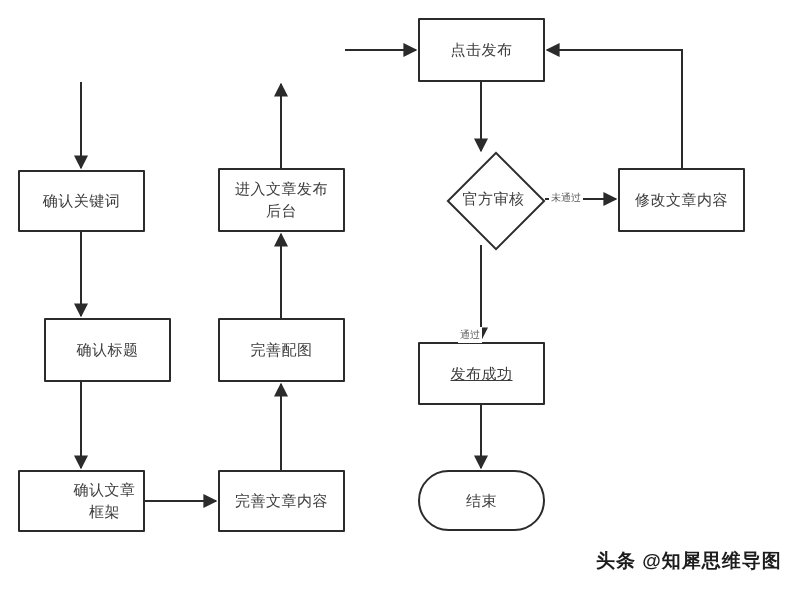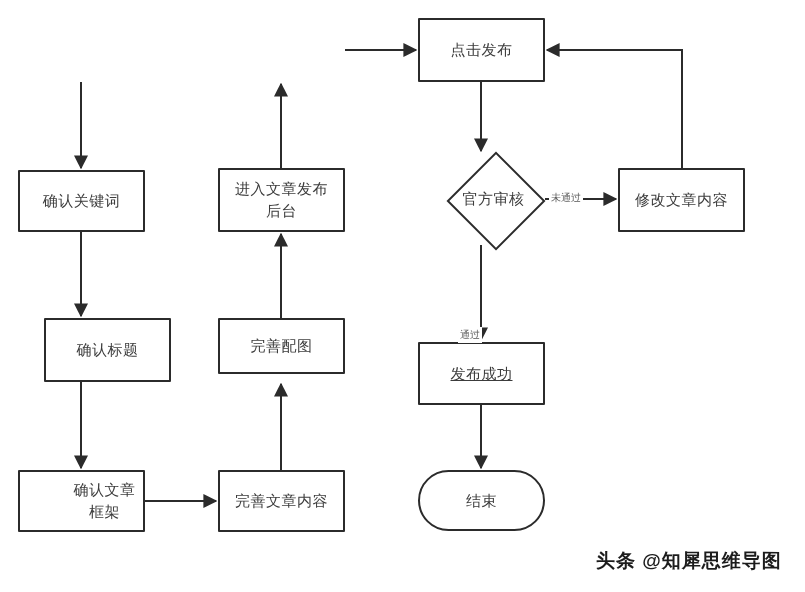--- a/index.html
+++ b/index.html
@@ -130,21 +130,21 @@
   </div>
 
   <div class="node process" style="left:18px; top:470px; width:127px; height:62px;padding-left:46px;">
     <span>确认文章框架</span>
   </div>
 
   <div class="node process" style="left:218px; top:470px; width:127px; height:62px;">
     <span>完善文章内容</span>
   </div>
 
-  <div class="node process" style="left:218px; top:318px; width:127px; height:56px;text-align:center;">
+  <div class="node process" style="left:218px; top:318px; width:127px; height:64px;text-align:center;">
     <span>完善配图</span>
   </div>
 
   <div class="node process" style="left:218px; top:168px; width:127px; height:64px;">
     <span style="white-space:pre-line;">进入文章发布
 后台</span>
   </div>
 
 
   <div class="node process" style="left:418px; top:18px; width:127px; height:64px;">

